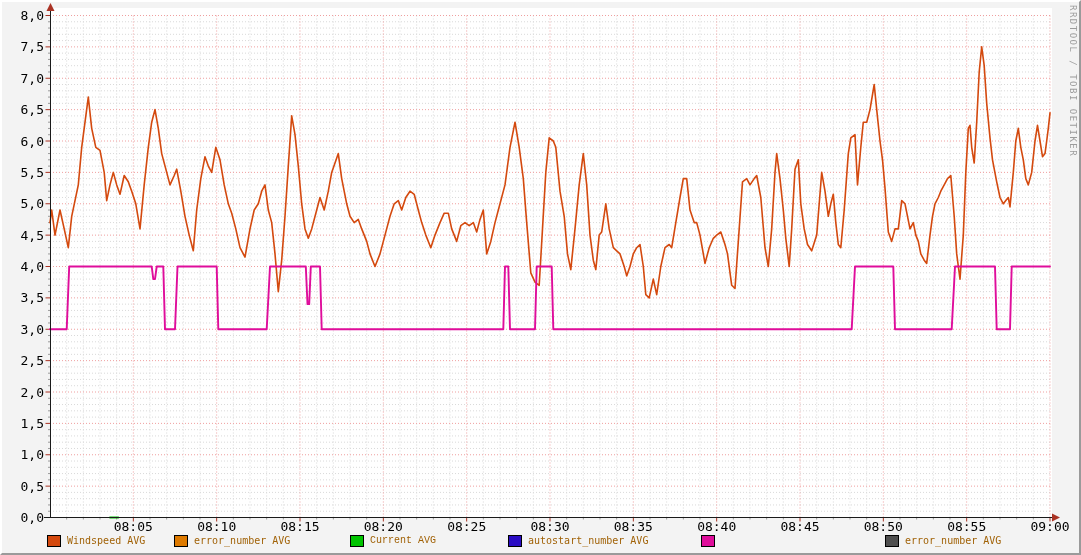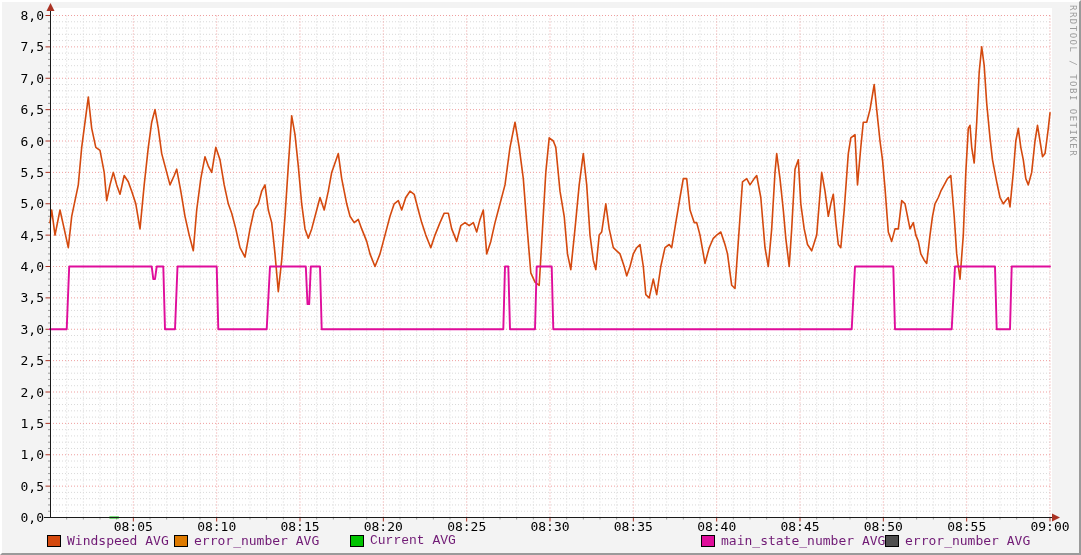--- a/index.html
+++ b/index.html
@@ -15,21 +15,21 @@
     writing-mode:vertical-rl;
     font-size:9px;letter-spacing:1.5px;color:#9c9c9c;
     user-select:none;white-space:nowrap;
   }
   .legend{position:absolute;left:0;top:531px;width:100%;height:18px;}
   .legend-item{position:absolute;top:0;height:15px;display:flex;align-items:center;}
   .legend-item .sw{
     display:inline-block;width:12px;height:10px;
     border:1px solid #000;margin-right:6px;flex:0 0 auto;
   }
-  .legend-item .lbl{font-size:13px;color:#701a75;white-space:pre;line-height:15px;}
+  .legend-item .lbl{font-size:10px;color:#a16207;white-space:pre;line-height:15px;}
 </style>
 </head>
 <body>
 
 <div class="frame">
   <svg id="chart" width="1077" height="551" viewBox="2 2 1077 551">
       <rect x="50" y="8" width="1002" height="509.5" fill="#ffffff"></rect>
       <g>
         <line x1="66.66666666666667" y1="15.5" x2="66.66666666666667" y2="517.5" stroke="#d9d9d9" stroke-width="1" stroke-dasharray="1,2"></line>
         <line x1="83.33333333333334" y1="15.5" x2="83.33333333333334" y2="517.5" stroke="#d9d9d9" stroke-width="1" stroke-dasharray="1,2"></line>
@@ -366,22 +366,25 @@
         <span class="lbl">Windspeed AVG</span>
       </div>
       <div class="legend-item" style="left: 172px;">
         <span class="sw" style="background: rgb(222, 122, 0);"></span>
         <span class="lbl">error_number AVG</span>
       </div>
       <div class="legend-item" style="left: 348px; font-family: Liberation Mono, monospace;">
         <span class="sw" style="background: rgb(0, 196, 0);"></span>
         <span class="lbl">Current AVG</span>
       </div>
+      <div class="legend-item" style="left: 506px;">
+        <span class="sw" style="background: rgb(42, 12, 196);"></span>
+        <span class="lbl">autostart_number AVG</span>
+      </div>
       <div class="legend-item" style="left: 699px;">
         <span class="sw" style="background: rgb(223, 13, 155);"></span>
-        <span class="lbl">main_state_number AVG</span>
       </div>
       <div class="legend-item" style="left: 883px;">
         <span class="sw" style="background: rgb(79, 79, 79);"></span>
         <span class="lbl">error_number AVG</span>
       </div>
     </div>
 </div>
 
 </body></html>

